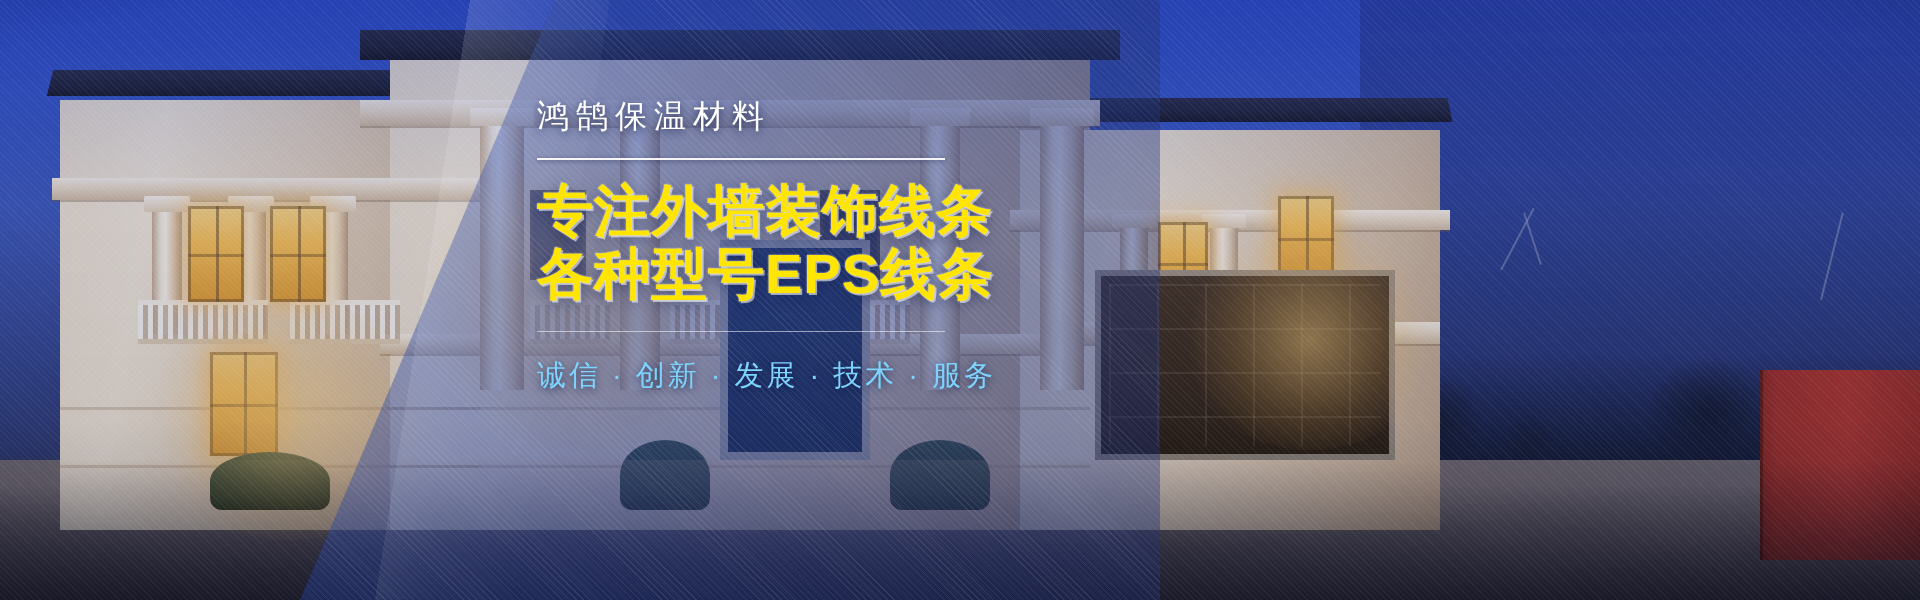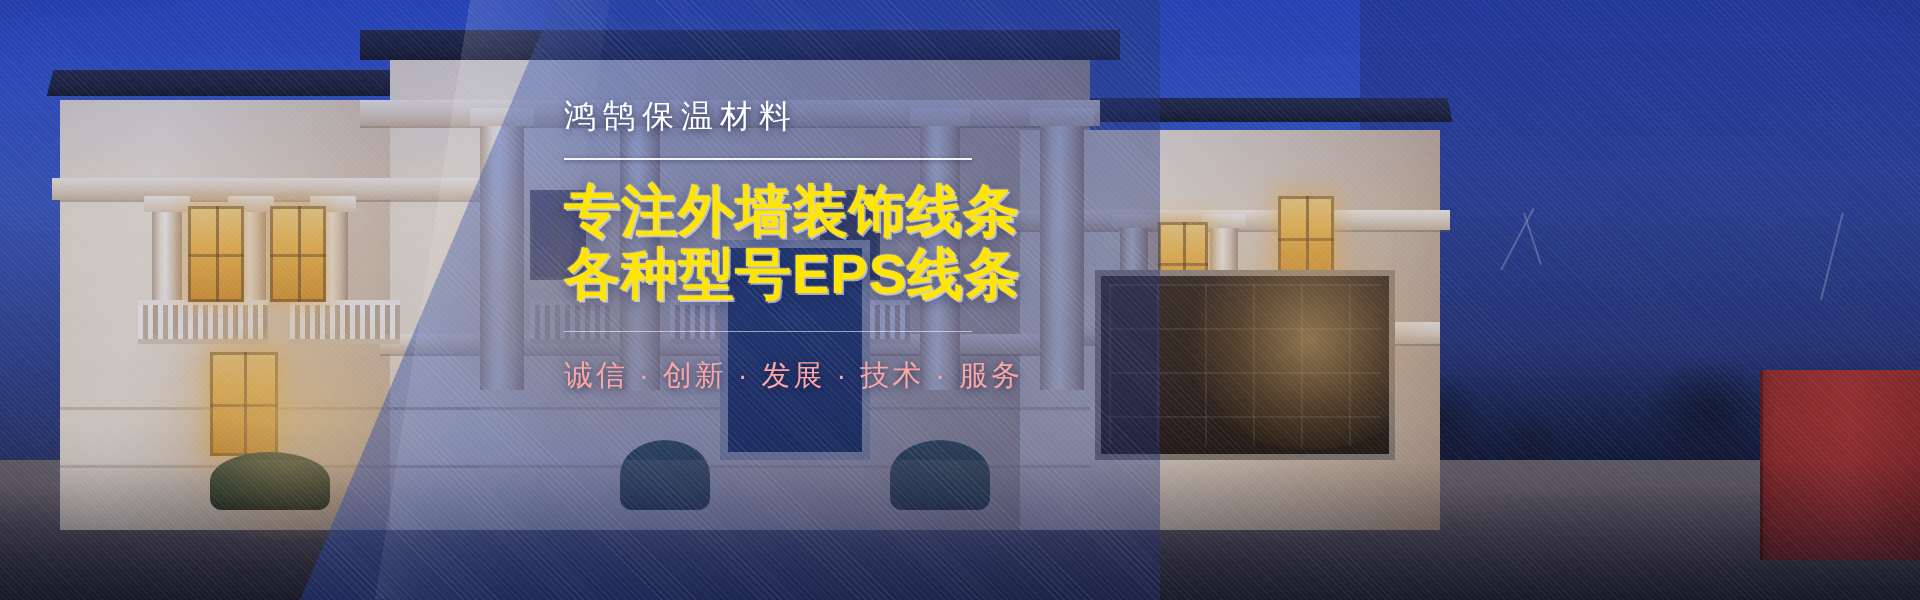--- a/index.html
+++ b/index.html
@@ -163,21 +163,21 @@
     position:absolute; inset:0;
     background:repeating-linear-gradient(45deg, rgba(255,255,255,.07) 0 1px, rgba(0,0,0,0) 1px 5px);
   }
   .beam{
     position:absolute; top:0; left:470px; width:140px; height:600px;
     background:linear-gradient(100deg, rgba(255,255,255,.14) 0%, rgba(255,255,255,.03) 60%, rgba(255,255,255,0) 100%);
     transform:skewX(-9deg); transform-origin:top left; pointer-events:none;
   }
 
   
-  .content{position:absolute; left:564px; top:96px; width:470px; text-align:left;}
+  .content{position:absolute; left:537px; top:96px; width:470px; text-align:left;}
   .eyebrow{
     color:#ffffff; font-size:32px; letter-spacing:7px; font-weight:400;
     text-shadow:0 2px 8px rgba(10,20,60,.75); line-height:1.25;
   }
   .rule{
     width:408px; height:2px; margin:22px 0 20px 0;
     background:rgba(255,255,255,.92);
     box-shadow:0 1px 4px rgba(10,20,60,.5);
   }
   .headline{
@@ -186,21 +186,21 @@
     text-shadow:
       0 0 2px rgba(255,255,255,.85),
       2px 2px 0 rgba(255,255,255,.55),
       0 4px 14px rgba(20,30,80,.6);
   }
   .rule2{
     width:408px; height:1px; margin:26px 0 18px 0;
     background:rgba(255,255,255,.55);
   }
   .tagline{
-    color:#fca5a5; font-size:29px; letter-spacing:3px; font-weight:400;
+    color:#7dd3fc; font-size:29px; letter-spacing:3px; font-weight:400;
     text-shadow:0 2px 8px rgba(10,20,60,.7);
     margin-top:24px;
   }
 </style>
 </head>
 <body>
 
 <div class="banner">
 
   <div class="scene">

